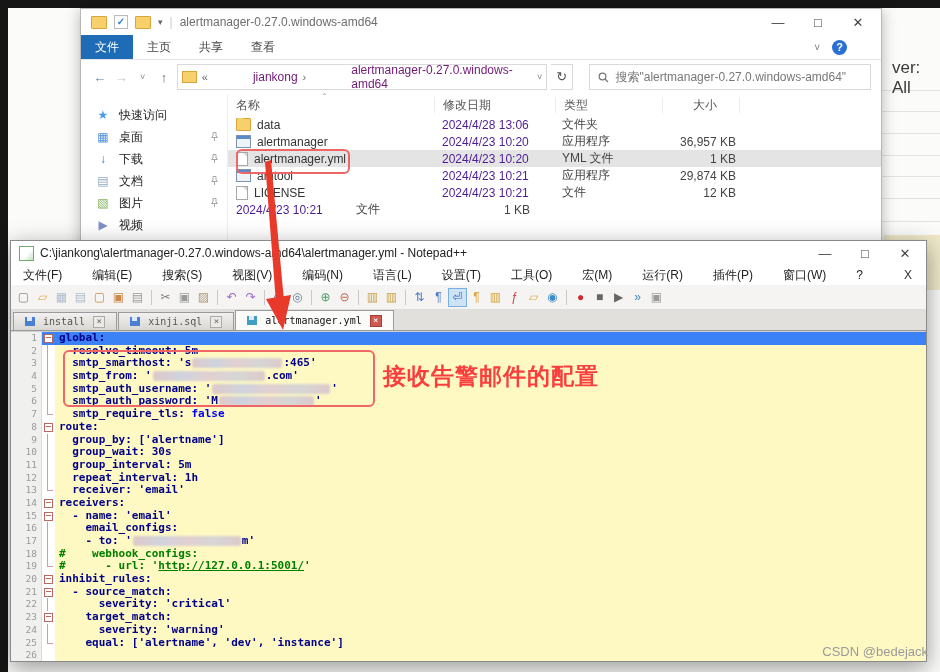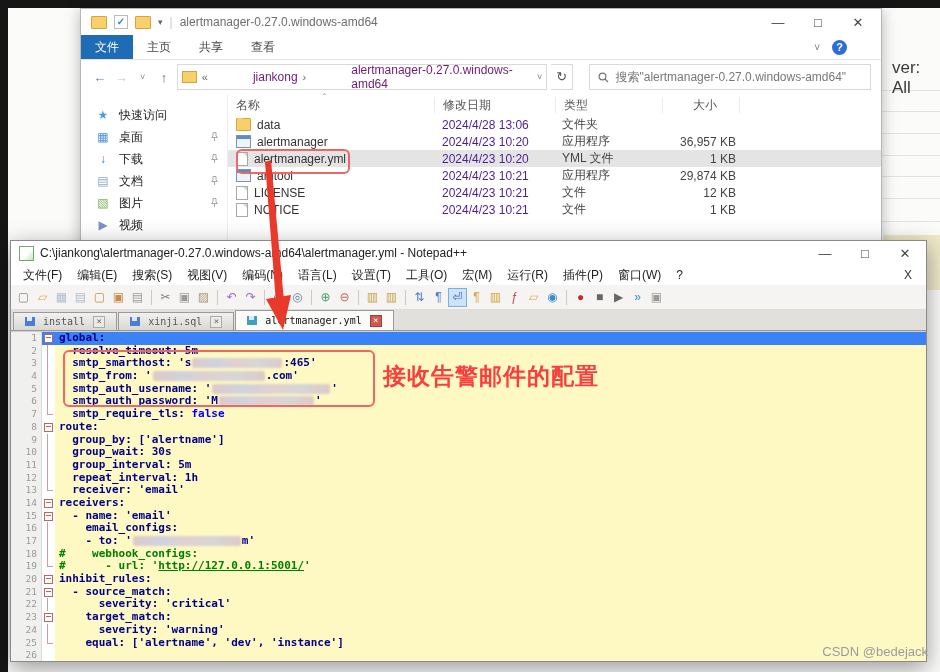--- a/index.html
+++ b/index.html
@@ -70,21 +70,21 @@
   .fic-file{width:10px;height:12px;background:#fff;border:1px solid #a8a8a8;}
   .fic-file::before{content:"";position:absolute;top:0;right:0;border-style:solid;border-width:0 4px 4px 0;border-color:#fff #d5d5d5;}
 
   
   .np{position:absolute;left:10px;top:240px;width:915px;height:420px;background:#f2f1ef;
       border:1px solid #8a8a8a;box-shadow:0 6px 22px rgba(0,0,0,.4);z-index:10;
       display:flex;flex-direction:column;}
   .np-title{height:24px;background:#fff;display:flex;align-items:center;gap:6px;padding:0 8px;flex:0 0 auto;}
   .np-icon{width:13px;height:13px;background:linear-gradient(135deg,#ffffff 55%,#bfe3bf);border:1px solid #6faa6f;flex:0 0 auto;}
   .np-title-text{font-size:12px;color:#222;white-space:nowrap;overflow:hidden;}
-  .np-menu{height:20px;background:#fff;display:flex;align-items:center;padding:0 6px;gap:3px;flex:0 0 auto;}
+  .np-menu{height:20px;background:#fff;display:flex;align-items:center;padding:0 6px;gap:18px;flex:0 0 auto;}
   .menu-item{font-size:12px;color:#222;padding:2px 6px;}
   .np-menu-close{margin-left:auto;color:#333;font-size:12px;padding-right:8px;}
   .np-toolbar{height:24px;background:#f5f4f2;display:flex;align-items:center;padding:0 4px;gap:2px;border-bottom:1px solid #ddd;flex:0 0 auto;}
   .tb-icon{width:17px;height:17px;font-size:12px;line-height:17px;text-align:center;}
   .tb-active{background:#cfe3f7;outline:1px solid #7ab0e0;}
   .tb-sep{width:1px;height:15px;background:#c9c9c9;margin:0 3px;}
   .np-tabs{height:20px;background:#e2e0dc;display:flex;align-items:flex-end;padding-left:2px;gap:1px;border-bottom:1px solid #999;flex:0 0 auto;}
   .np-tab{height:17px;display:flex;align-items:center;gap:8px;padding:0 11px;background:linear-gradient(#f2f1ef,#d9d7d2);
           border:1px solid #9a9a9a;border-bottom:none;font-family:"DejaVu Sans Mono",monospace;font-size:10px;color:#555;}
   .np-tab.active{height:19px;background:#fbfbf9;color:#111;}
@@ -282,24 +282,20 @@
             <div class="file-row">
               <div class="cell c-name">
                 <span class="fic fic-file"></span>
                 <span>LICENSE</span>
               </div>
               <div class="cell c-date">2024/4/23 10:21</div>
               <div class="cell c-type">文件</div>
               <div class="cell c-size">12 KB</div>
             </div>
             <div class="file-row">
-              <div class="cell c-name">
-                <span class="fic fic-file"></span>
-                <span>NOTICE</span>
-              </div>
               <div class="cell c-date">2024/4/23 10:21</div>
               <div class="cell c-type">文件</div>
               <div class="cell c-size">1 KB</div>
             </div>
           </div>
       </div>
     </div>
   </div>
 
   <div class="np">

